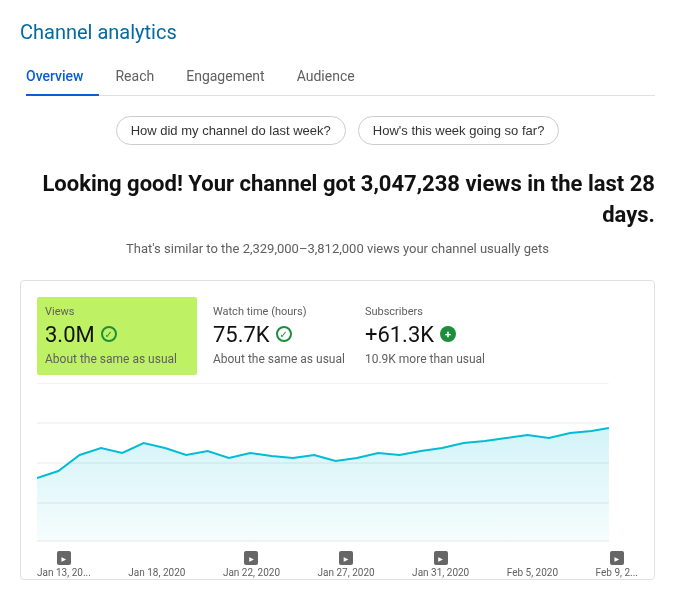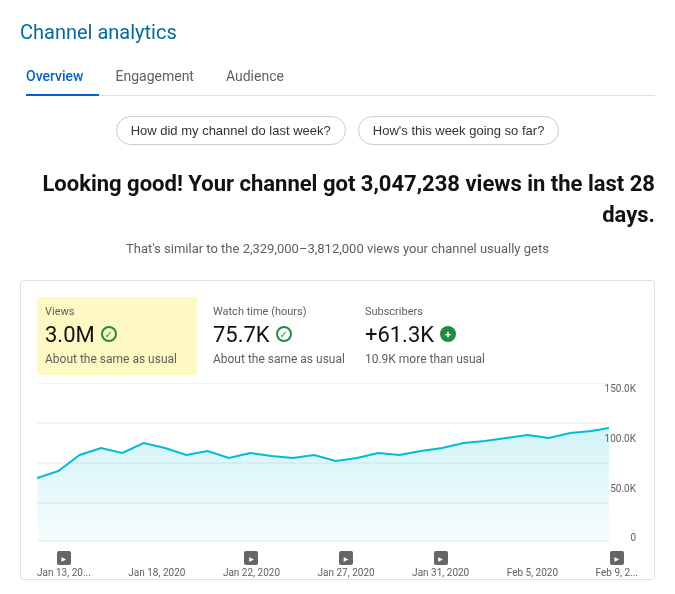--- a/index.html
+++ b/index.html
@@ -176,35 +176,36 @@
       margin-right: 8px;
     }
   </style>
 </head>
 <body>
 
 <h1 class="page-title">Channel analytics</h1>
 
 <div class="tabs">
   <div class="tab active">Overview</div>
+  <div class="tab">Reach</div>
   <div class="tab">Engagement</div>
   <div class="tab">Audience</div>
 </div>
 
 <div class="quick-filters">
   <button class="filter-btn">How did my channel do last week?</button>
   <button class="filter-btn">How's this week going so far?</button>
 </div>
 
 <div class="headline">Looking good! Your channel got 3,047,238 views in the last 28 days.</div>
 <div class="subheadline">That's similar to the 2,329,000–3,812,000 views your channel usually gets</div>
 
 <div class="stats-card">
   <div class="stats-header-row">
-    <div class="stat-col" style="background:#fef9c3; min-width:115px; margin-right:16px; border-radius:2px;">
+    <div class="stat-col" style="background:#bef264; min-width:115px; margin-right:16px; border-radius:2px;">
       <div class="stat-label">Views</div>
       <div class="stat-value">
         <span>3.0M</span>
         <span class="check-icon green">✓</span>
       </div>
       <div class="stat-note">About the same as usual</div>
     </div>
     <div class="stat-col" style="padding:8px 20px 8px 0;">
       <div class="stat-label">Watch time (hours)</div>
       <div class="stat-value">
@@ -237,26 +238,20 @@
           <linearGradient id="areaGrad" x1="0" y1="0" x2="0" y2="1">
             <stop offset="0%" stop-color="#4dd0e1" stop-opacity="0.25"></stop>
             <stop offset="100%" stop-color="#4dd0e1" stop-opacity="0.05"></stop>
           </linearGradient>
         </defs>
         <path d="M0,95 L22,88 L44,72 L66,65 L88,70 L110,60 L132,65 L154,72 L176,68 L198,75 L220,70 L242,73 L264,75 L286,72 L308,78 L330,75 L352,70 L374,72 L396,68 L418,65 L440,60 L462,58 L484,55 L506,52 L528,55 L550,50 L572,48 L590,45 L590,158 L0,158 Z" fill="url(#areaGrad)" stroke="none"></path>
 
         <path d="M0,95 L22,88 L44,72 L66,65 L88,70 L110,60 L132,65 L154,72 L176,68 L198,75 L220,70 L242,73 L264,75 L286,72 L308,78 L330,75 L352,70 L374,72 L396,68 L418,65 L440,60 L462,58 L484,55 L506,52 L528,55 L550,50 L572,48 L590,45" fill="none" stroke="#00bcd4" stroke-width="2"></path>
       </svg>
       
-      <div style="position:absolute; top:0; right:0; height:160px; display:flex; flex-direction:column; justify-content:space-between; font-size:10px; color:#606060; text-align:right; padding-right:2px; pointer-events:none;">
-        <span>150.0K</span>
-        <span>100.0K</span>
-        <span>50.0K</span>
-        <span>0</span>
-      </div>
     </div>
 
     <div style="display:flex; justify-content:space-between; align-items:flex-start; padding: 4px 0 0 0;">
       <div class="date-marker">
         <div class="date-marker-icon"></div>
         <span>Jan 13, 20...</span>
       </div>
       <div class="date-marker">
         <div style="height:14px; margin-bottom:2px;"></div>
         <span>Jan 18, 2020</span>

